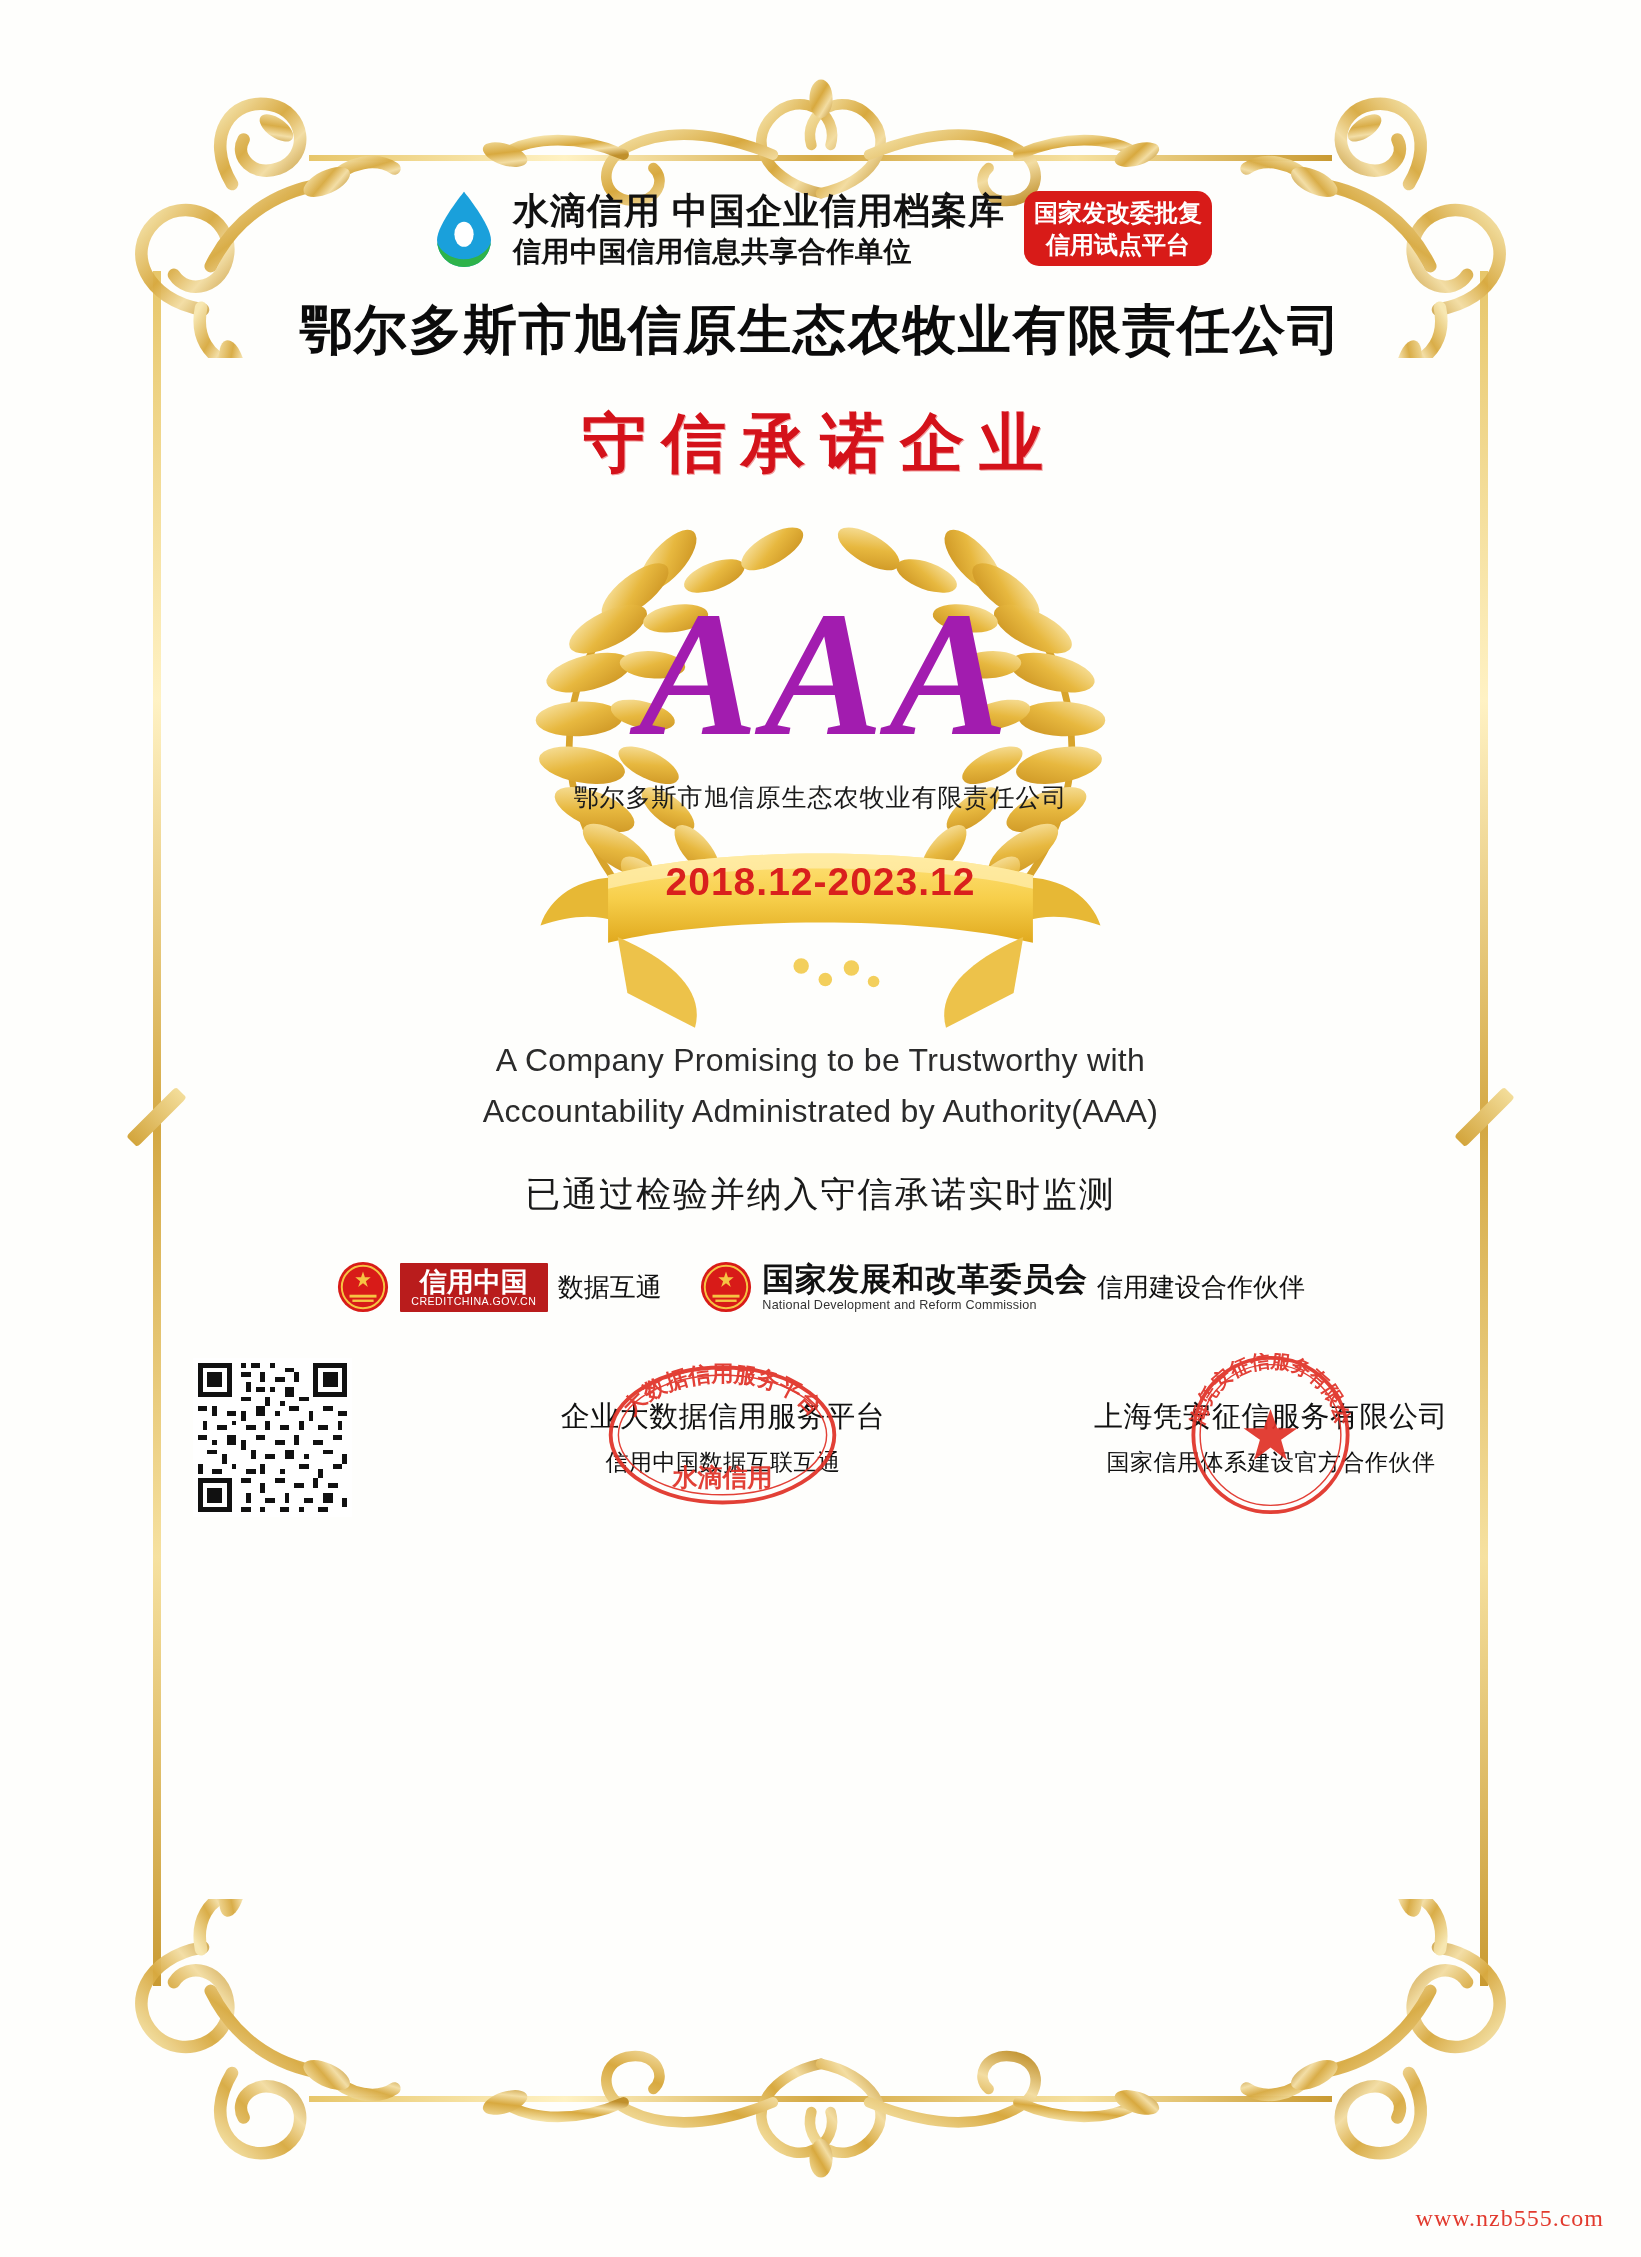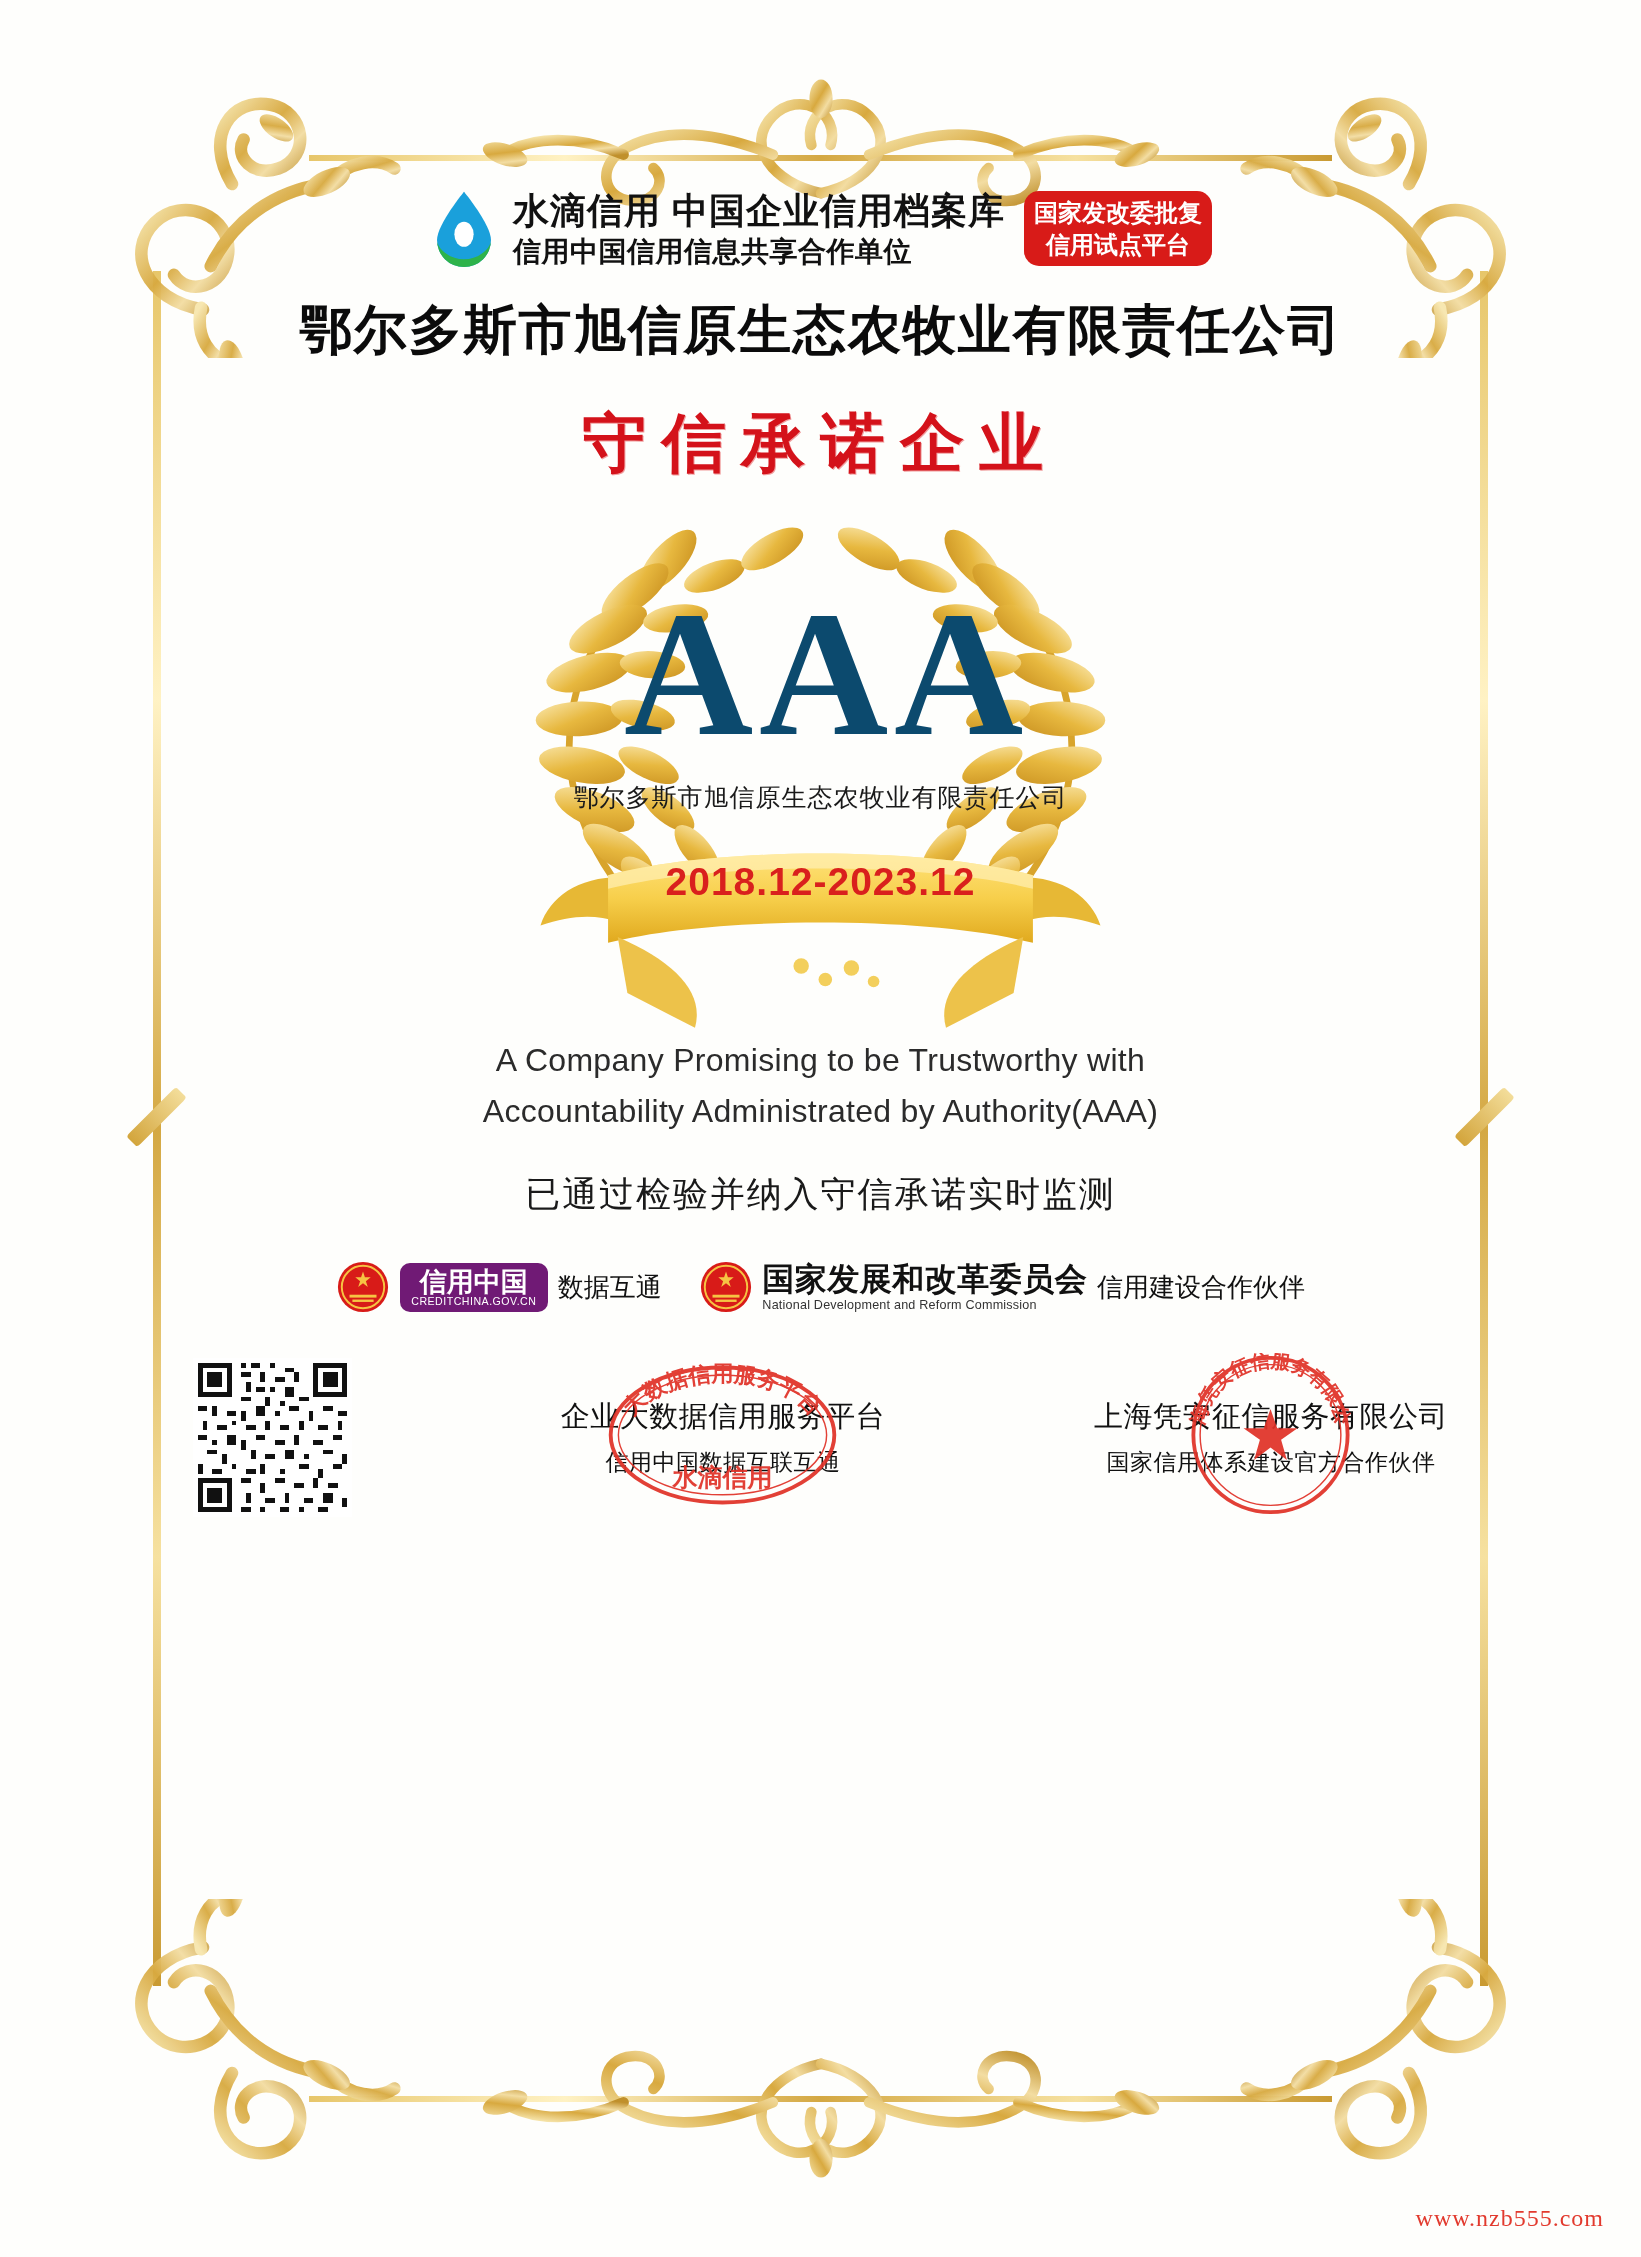--- a/index.html
+++ b/index.html
@@ -84,23 +84,23 @@
     text-shadow:1px 1px 0 #f0a0a0;
   }
 
   
   .seal-area{
     position:relative;width:869px;height:541px;margin:3.9px auto 0;
   }
   .laurel{position:absolute;inset:0;}
   .aaa{
     position:absolute;left:12px;right:0;top:93px;
-    font-size:179px;font-weight:bold;color:#0c4a6e;
+    font-size:179px;font-weight:bold;color:#a21caf;
     font-family:"Liberation Serif", serif;
-    letter-spacing:5.8px;line-height:1;
+    letter-spacing:5.8px;line-height:1;font-style:italic;
   }
   .seal-company{
     position:absolute;left:0;right:0;top:290px;
     font-size:25px;color:#1a1a1a;letter-spacing:1px;
   }
   .ribbon-wrap{position:absolute;left:0;right:0;top:319px;height:183px;}
   .ribbon-date{
     position:absolute;left:0;right:0;top:50px;
     font-size:39px;font-weight:bold;color:#d9201d;letter-spacing:1px;
   }
@@ -114,21 +114,21 @@
   }
 
   
   .partners{
     display:flex;align-items:center;justify-content:center;gap:37px;
     margin-top:42px;
   }
   .partner{display:flex;align-items:center;gap:9.7px;}
   .emblem{width:54px;height:54px;flex:none;position:relative;}
   .pill{
-    background:#701a75;color:#fff;border-radius:10px;padding:4.8px 11.6px;
+    background:#b91c1c;color:#fff;border-radius:1px;padding:4.8px 11.6px;
     font-size:27px;font-weight:bold;line-height:1.05;
   }
   .pill .sub{display:block;font-size:10.6px;letter-spacing:0.5px;font-weight:normal;}
   .partner-cn{font-size:26px;color:#111;}
   .ndrc{line-height:1.12;text-align:left;}
   .ndrc .cn{font-size:32px;font-weight:bold;color:#111;letter-spacing:0.5px;}
   .ndrc .en{font-size:12.6px;color:#333;letter-spacing:0.2px;}
 
   
   .bottom-row{

